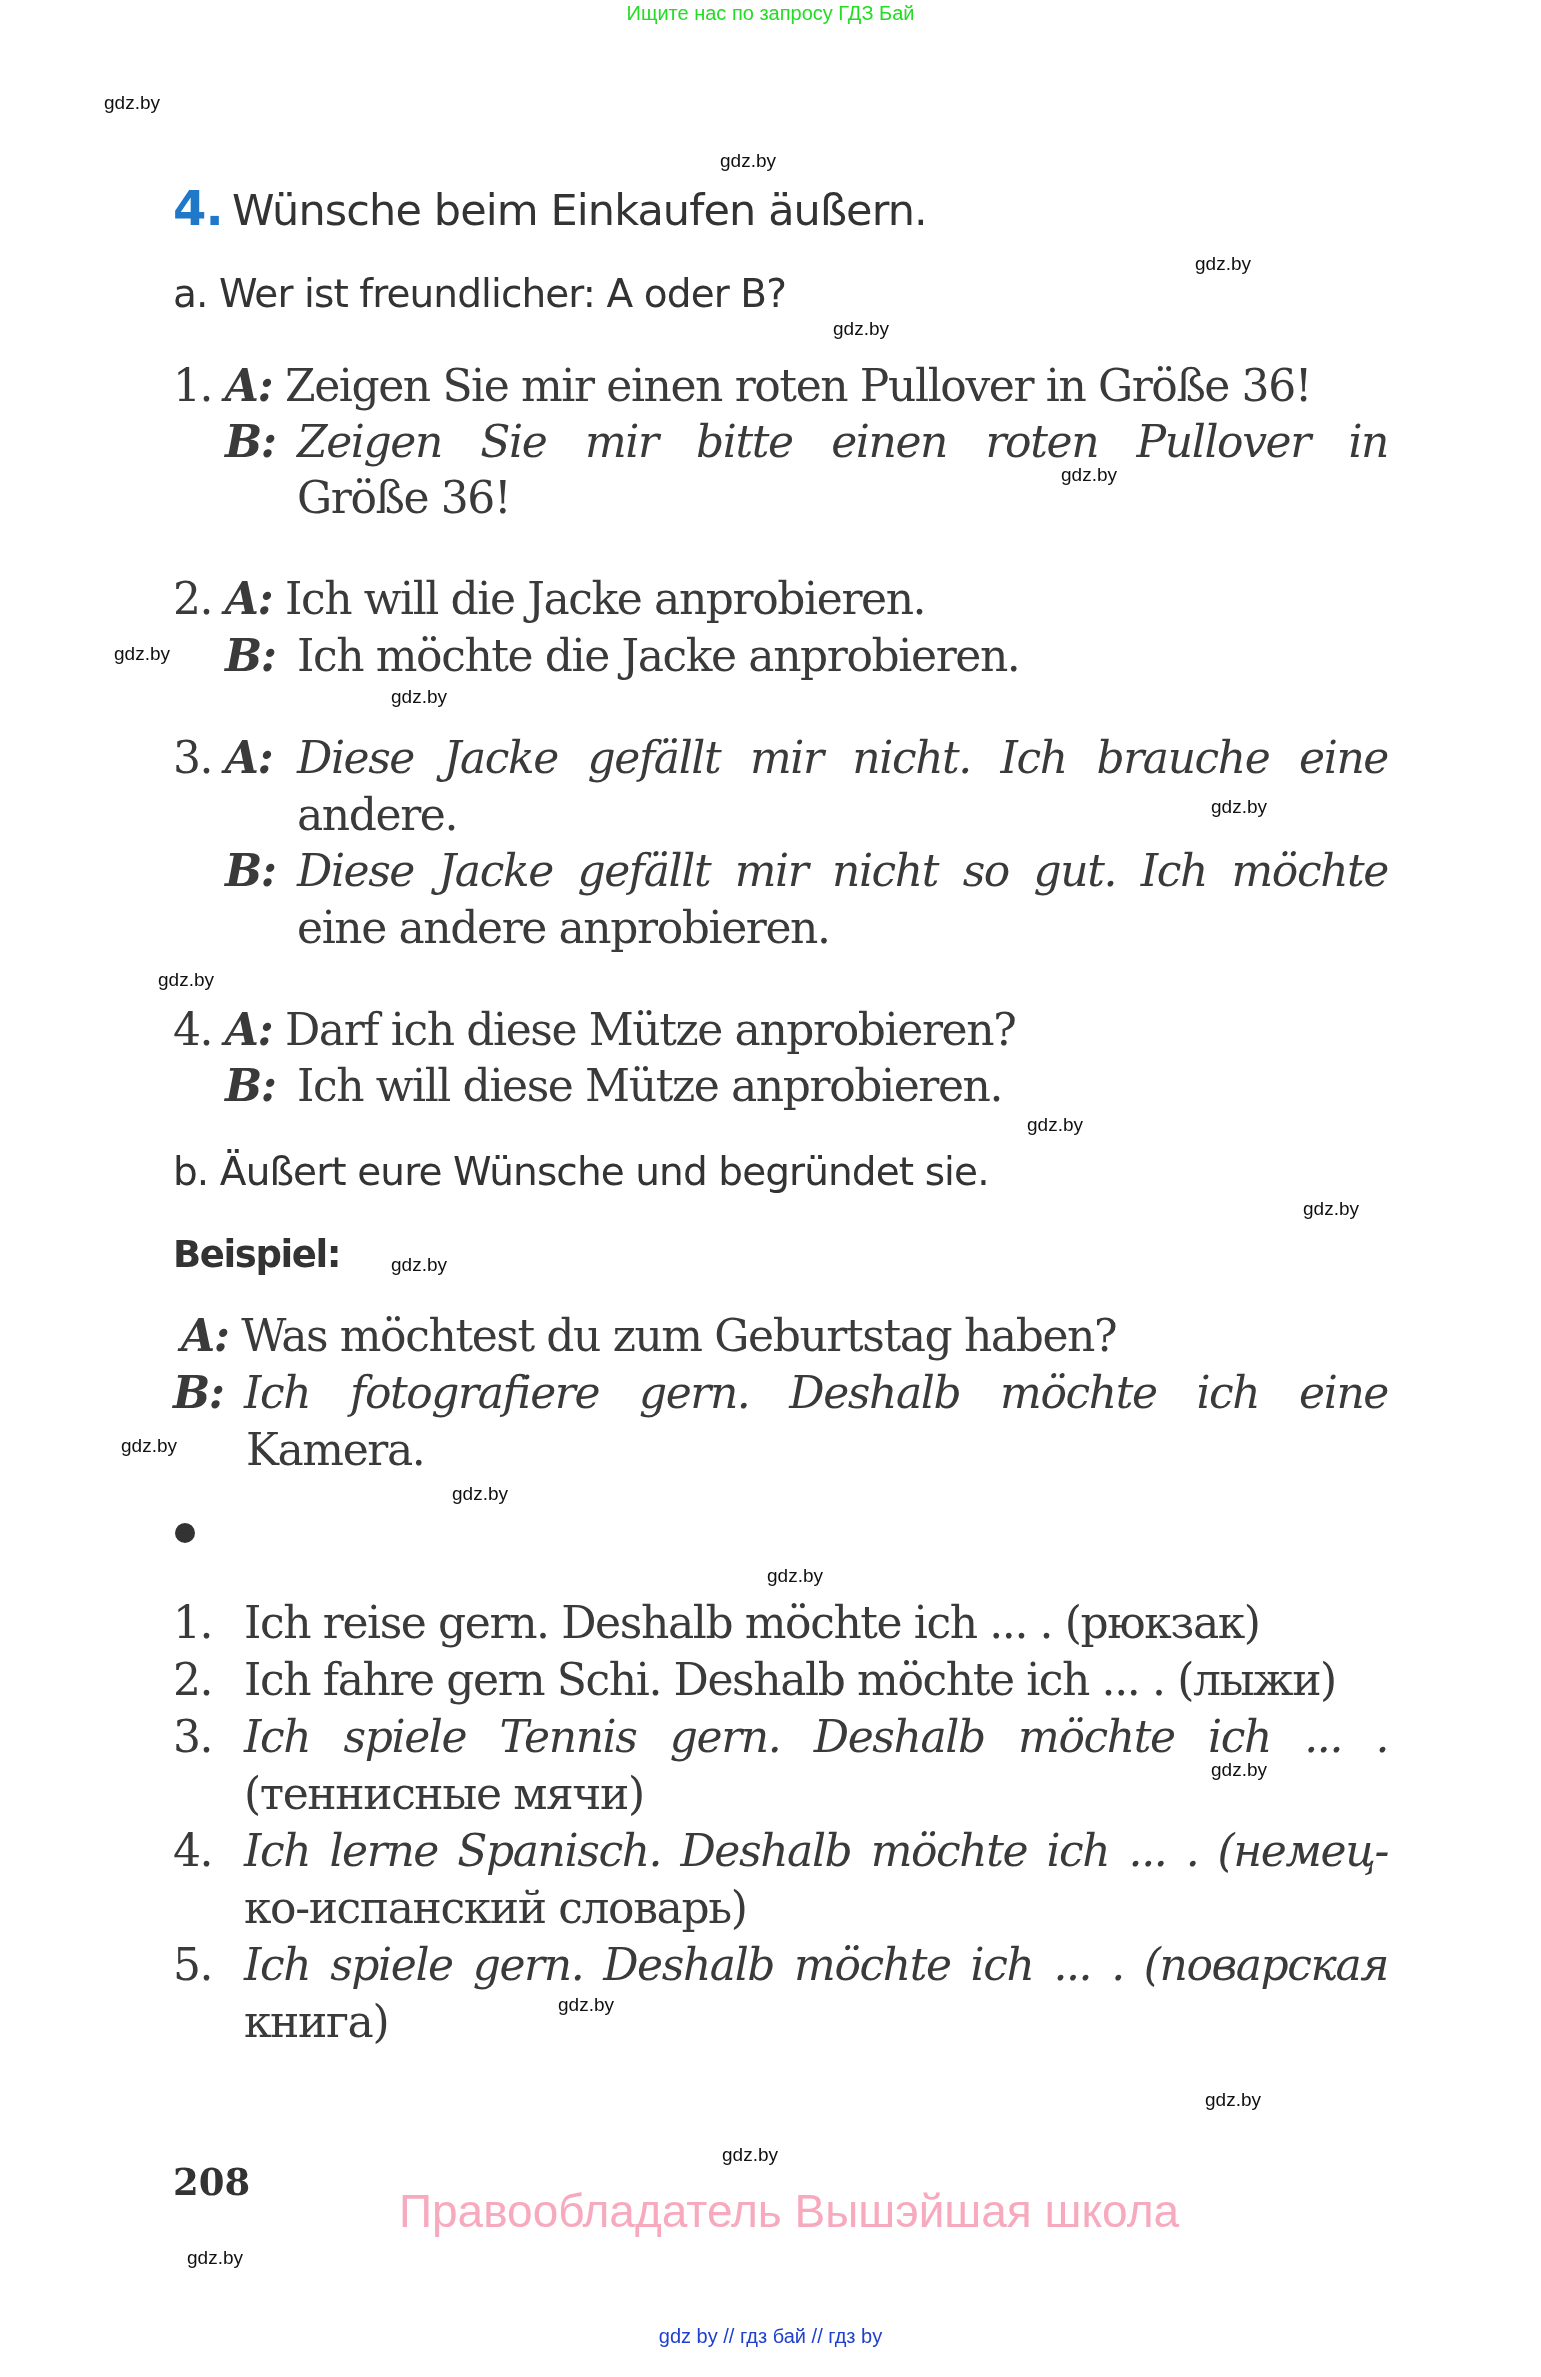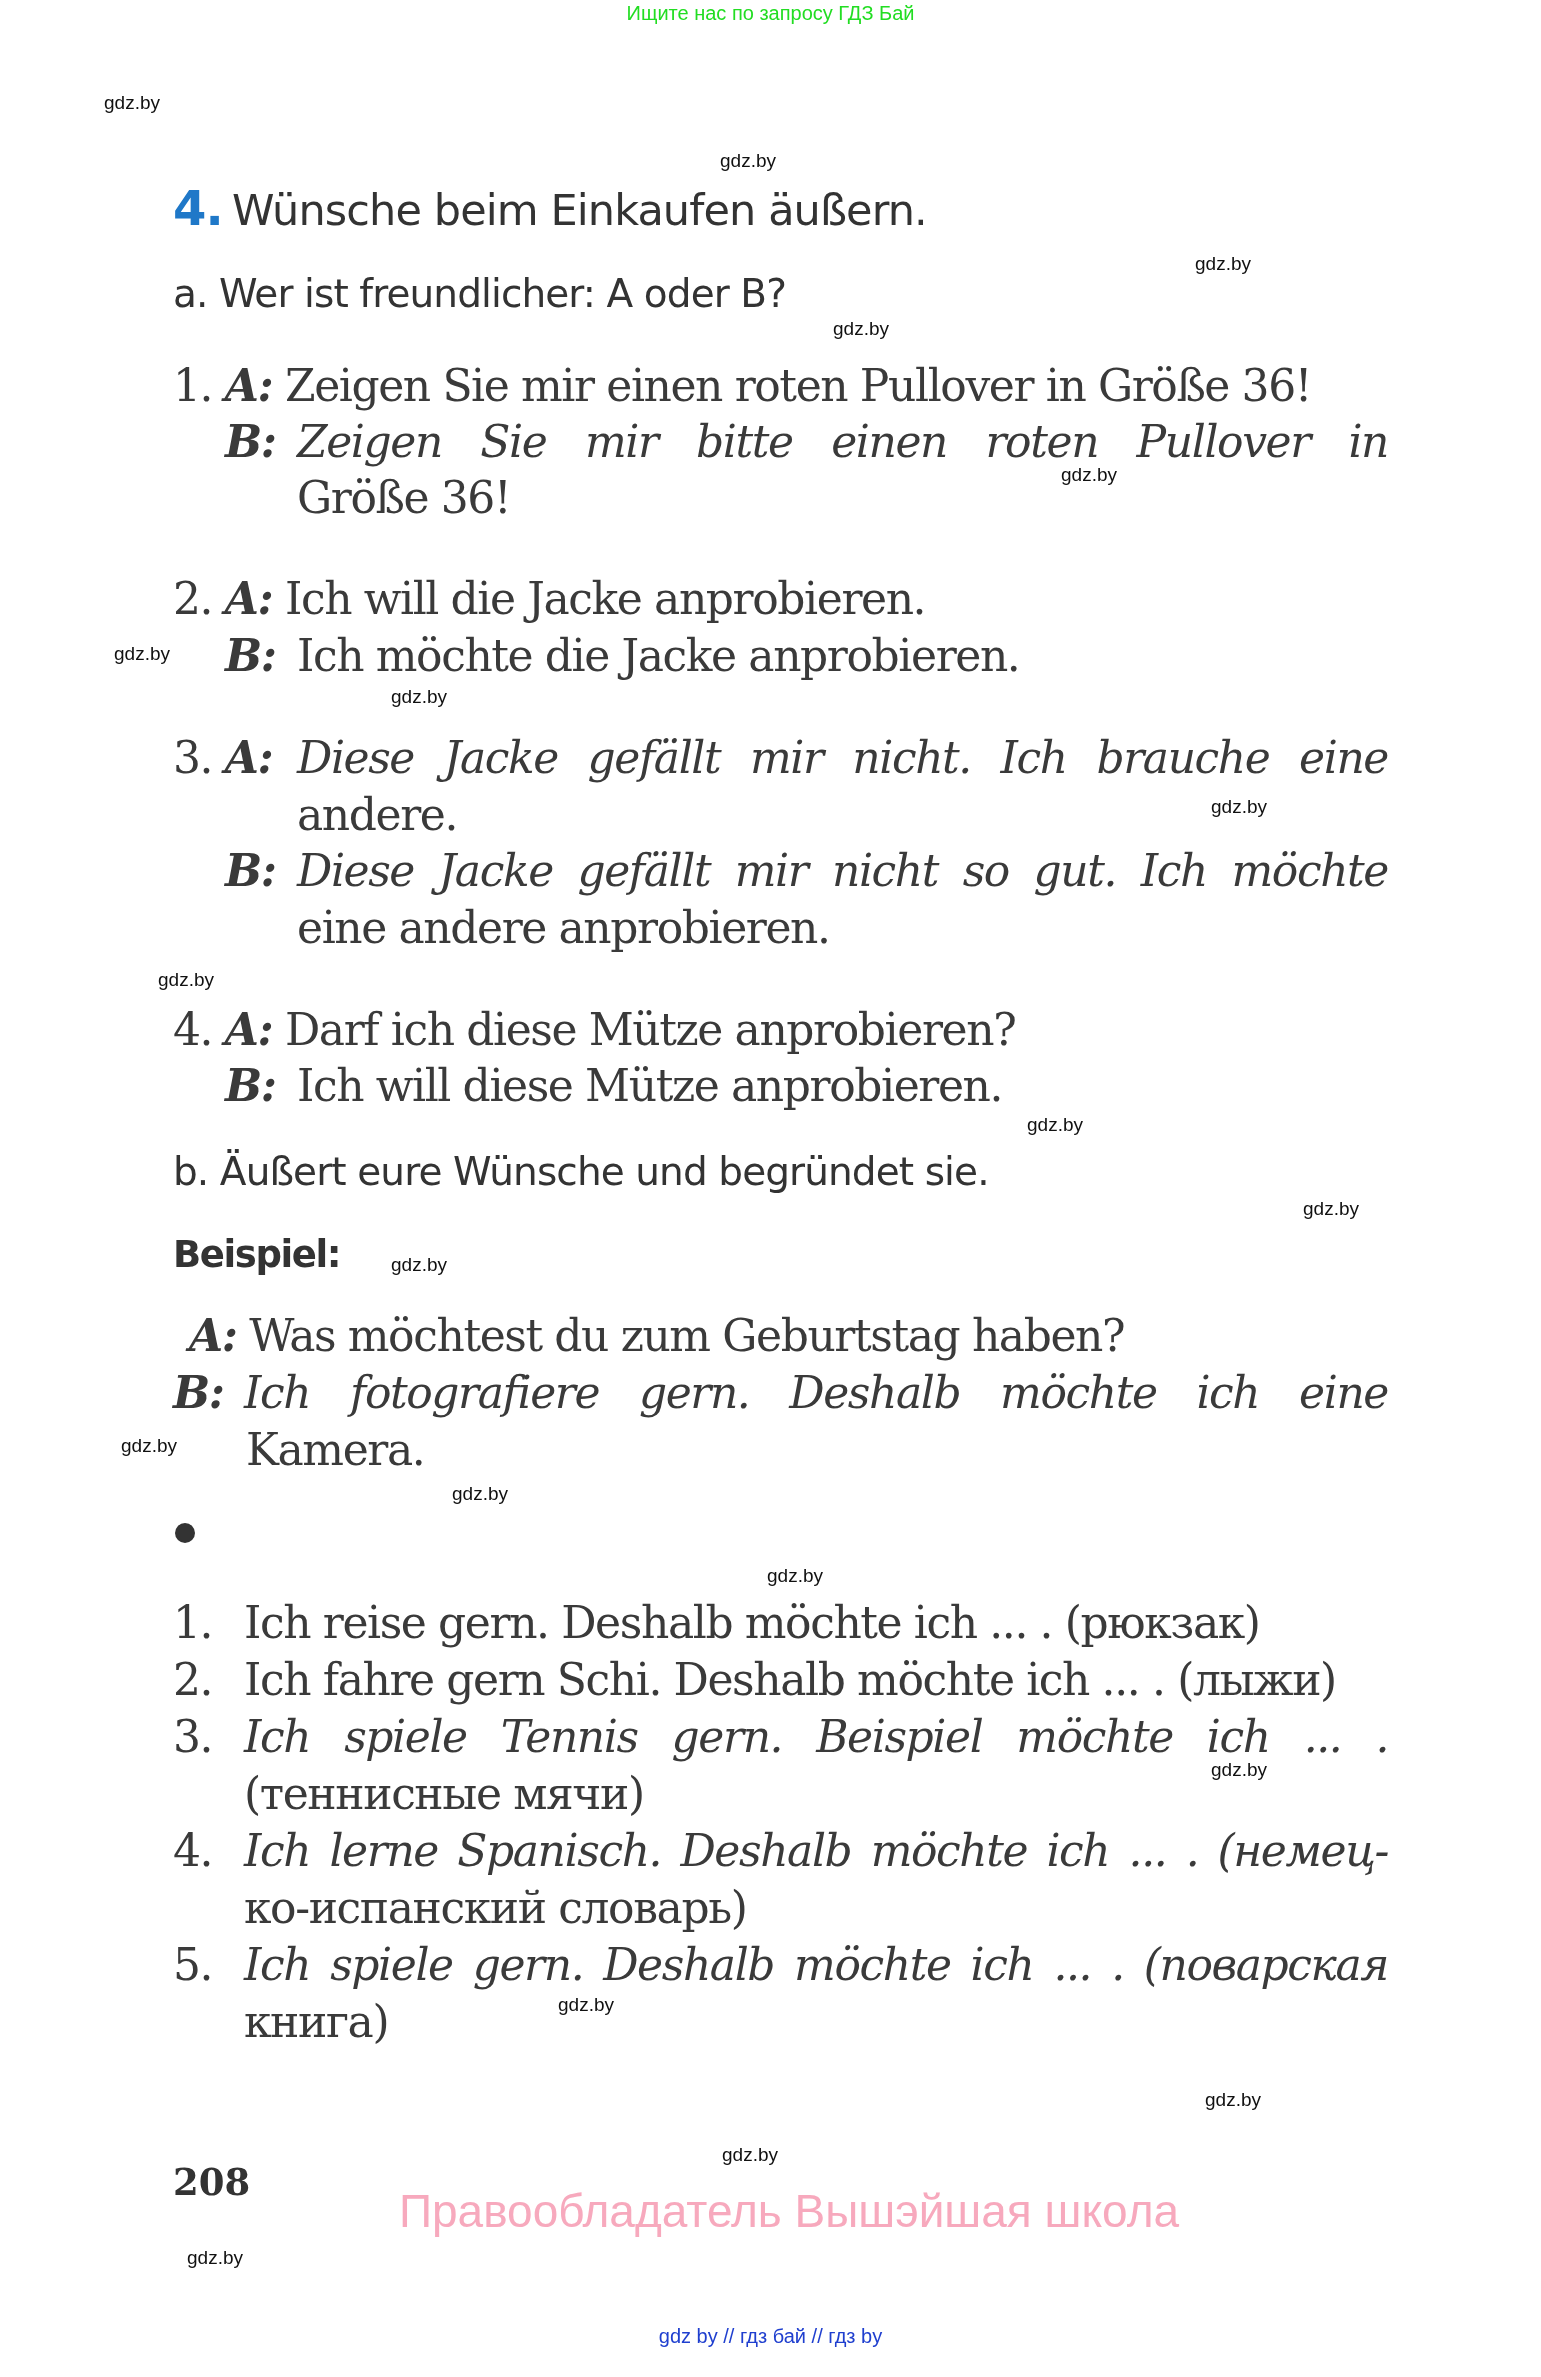--- a/index.html
+++ b/index.html
@@ -213,21 +213,21 @@
   <div class="line" style="left:297px;top:1060px">
     <span>Ich will diese Mütze anprobieren.</span>
   </div>
 </div>
 
 <div class="abs sub-heading" style="left:173px;top:1149px">b. Äußert eure Wünsche und begründet sie.</div>
 
 <div class="abs beispiel" style="left:173px;top:1233px">Beispiel:</div>
 
 <div class="serif">
-  <div class="line" style="left:189px;top:1310px">
+  <div class="line" style="left:181px;top:1310px">
     <span class="spk">A:</span>
     <span>Was möchtest du zum Geburtstag haben?</span>
   </div>
   <div class="line" style="left:173px;top:1367px">
     <span class="spk">B:</span>
   </div>
   <div class="line justify" style="left:244px;top:1367px;width:1144px">
     <span>Ich fotografiere gern. Deshalb möchte ich eine</span>
   </div>
   <div class="line" style="left:246px;top:1424px">
@@ -251,21 +251,21 @@
     <span>2.</span>
   </div>
   <div class="line" style="left:244px;top:1654px">
     <span>Ich fahre gern Schi. Deshalb möchte ich ... . (лыжи)</span>
   </div>
 
   <div class="line" style="left:173px;top:1711px">
     <span>3.</span>
   </div>
   <div class="line justify" style="left:244px;top:1711px;width:1144px">
-    <span>Ich spiele Tennis gern. Beispiel möchte ich ... .</span>
+    <span>Ich spiele Tennis gern. Deshalb möchte ich ... .</span>
   </div>
   <div class="line" style="left:244px;top:1768px">
     <span>(теннисные мячи)</span>
   </div>
 
   <div class="line" style="left:173px;top:1825px">
     <span>4.</span>
   </div>
   <div class="line justify" style="left:244px;top:1825px;width:1144px">
     <span>Ich lerne Spanisch. Deshalb möchte ich ... . (немец-</span>

